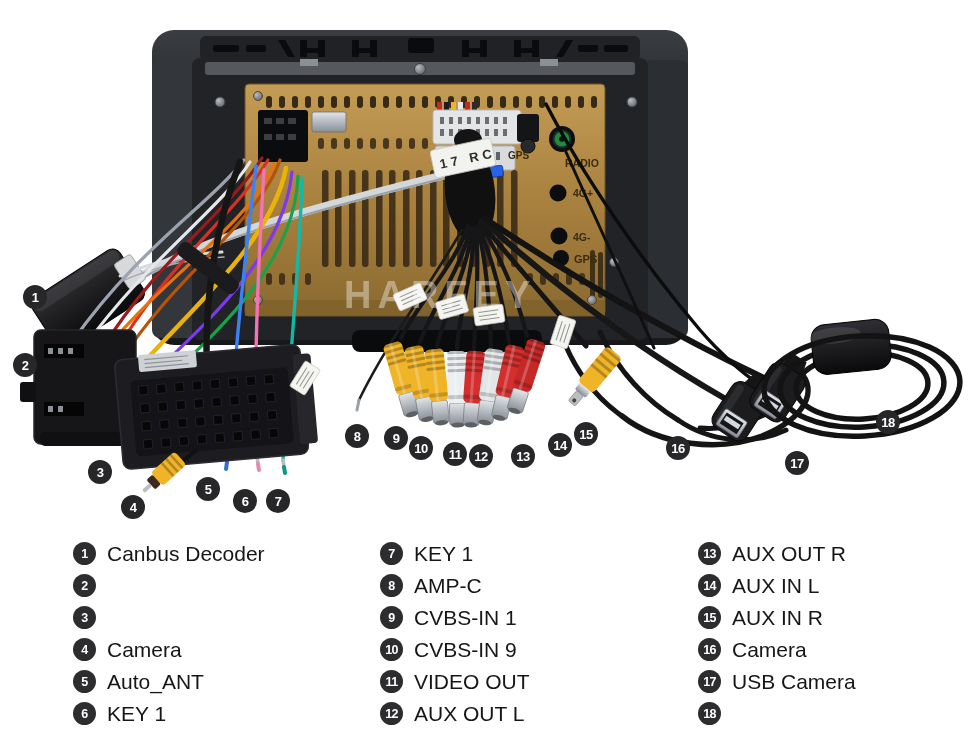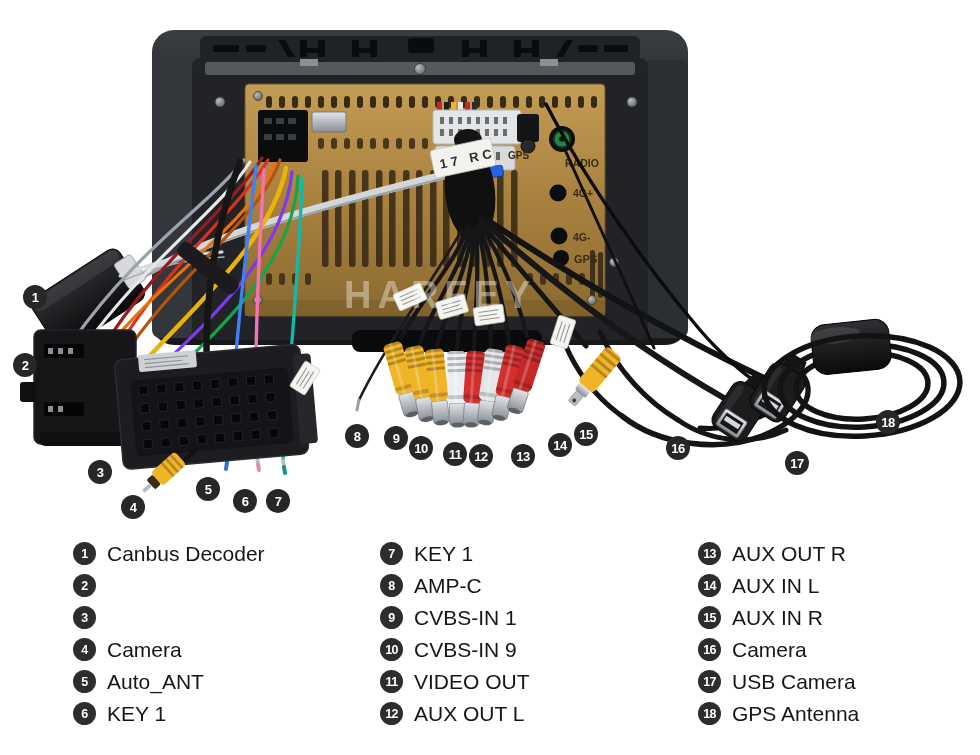--- a/index.html
+++ b/index.html
@@ -602,18 +602,17 @@
         <span class="legend-label">Camera</span>
       </div>
 
       <div class="legend-row">
         <span class="legend-num">17</span>
         <span class="legend-label">USB Camera</span>
       </div>
 
       <div class="legend-row">
         <span class="legend-num">18</span>
-        <span class="legend-label">GPS Antenna</span>
       </div>
     </div>
 </div>
 
 </div>
 
 </body></html>

